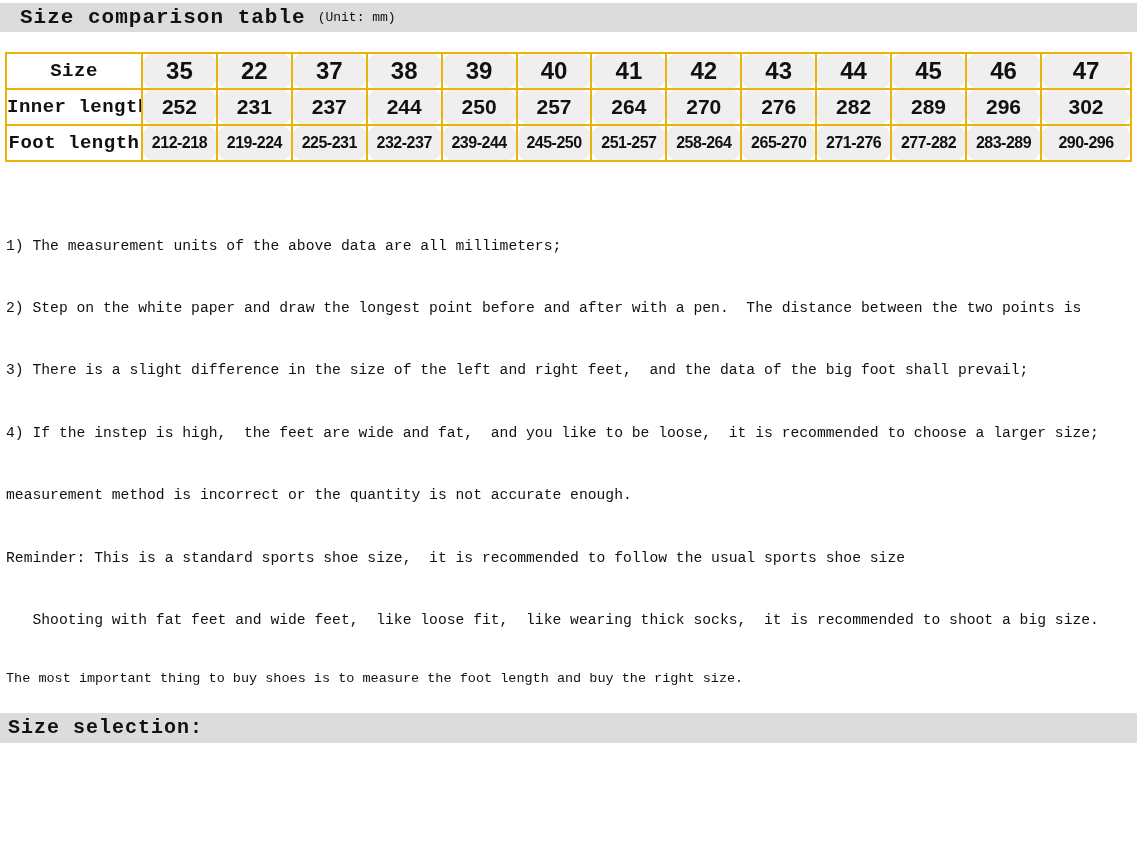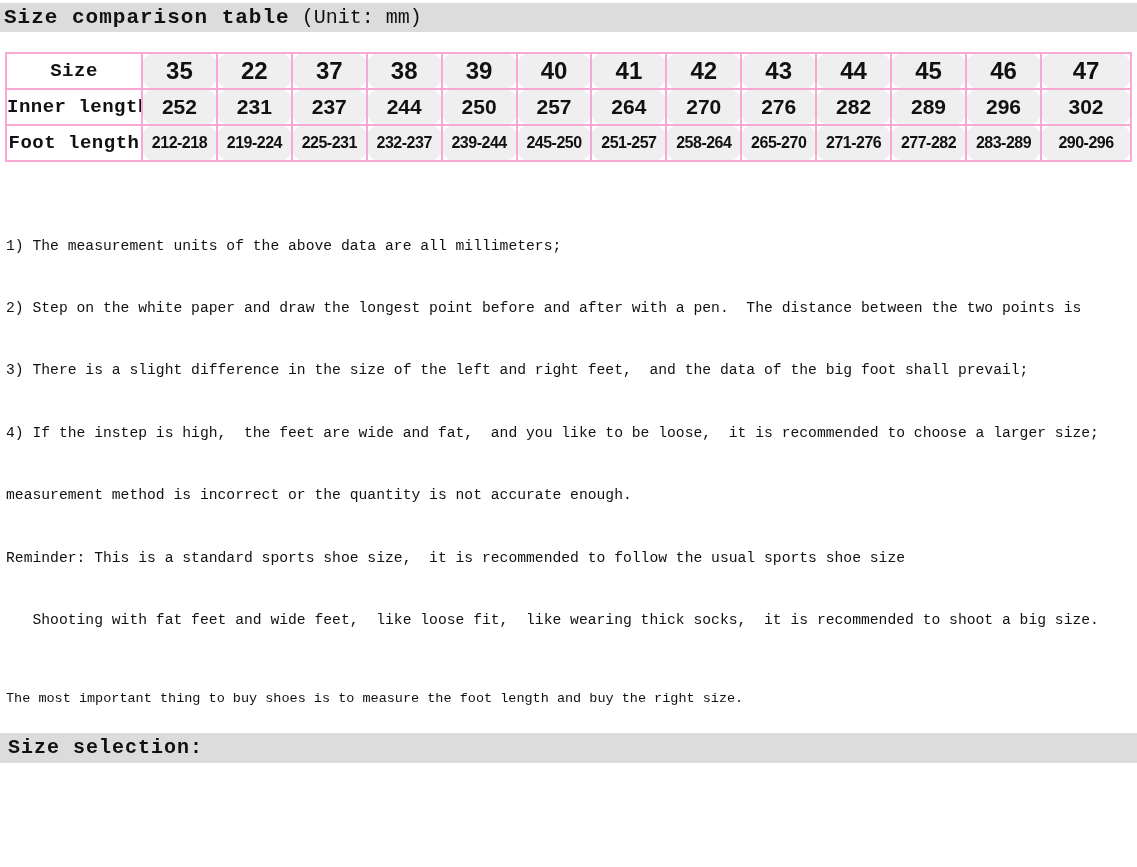--- a/index.html
+++ b/index.html
@@ -7,51 +7,51 @@
   body {
     width:1137px; height:867px; overflow:hidden;
     background:#ffffff;
     font-family:"Liberation Mono", monospace;
     color:#111;
   }
 
   
   .title-bar {
     margin-top:3px; height:29px; background:#dcdcdc;
-    display:flex; align-items:center; gap:12px; padding-left:4px;
+    display:flex; align-items:center; gap:12px; padding-left:20px;
   }
   .title-main { font-size:21px; font-weight:bold; letter-spacing:1px; }
-  .title-unit { font-size:20px;text-align:center; }
+  .title-unit { font-size:13px;text-align:center; }
 
   
   table.size-table {
     border-collapse:collapse; table-layout:fixed;
     width:1127px; margin:20px 5px 0 5px;
   }
   .size-table td, .size-table th {
-    border:2px solid #f9a8d4; text-align:center; padding:0; height:36px;
+    border:2px solid #eab308; text-align:center; padding:0; height:36px;
     overflow:hidden; white-space:nowrap;
   }
   .size-table th.row-label {
     background:#ffffff; font-family:"Liberation Mono", monospace;
     font-weight:bold; font-size:19px; letter-spacing:0.5px;
   }
   .size-table td.data {
     background:#efefef; font-family:"Liberation Sans", sans-serif; font-weight:bold;border-radius:13px;
   }
   tr.row-sizes td.data { font-size:24px; }
   tr.row-inner td.data { font-size:21px; }
   tr.row-foot td.data  { font-size:16px; letter-spacing:-0.5px; }
 
   
   .notes {
     margin:32px 0 0 6px; font-size:14.7px; line-height:20.8px;
     white-space:pre; letter-spacing:0;
   }
-  .important-note { margin:39px 0 0 6px; font-size:13.5px; }
+  .important-note { margin:19px 0 0 6px; font-size:13.5px; }
 
   
   .selection-bar {
     margin-top:27px; height:30px; background:#dcdcdc;
     display:flex; align-items:center; padding-left:8px;
     font-size:20px; font-weight:bold; letter-spacing:1px;
   }
 </style>
 </head>
 <body>

